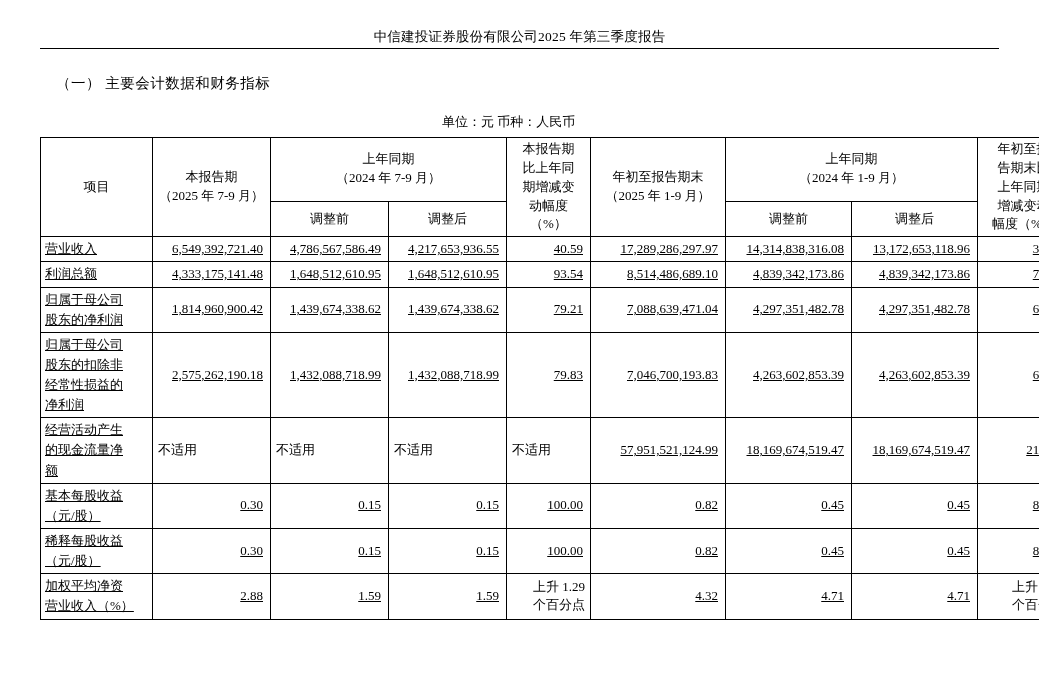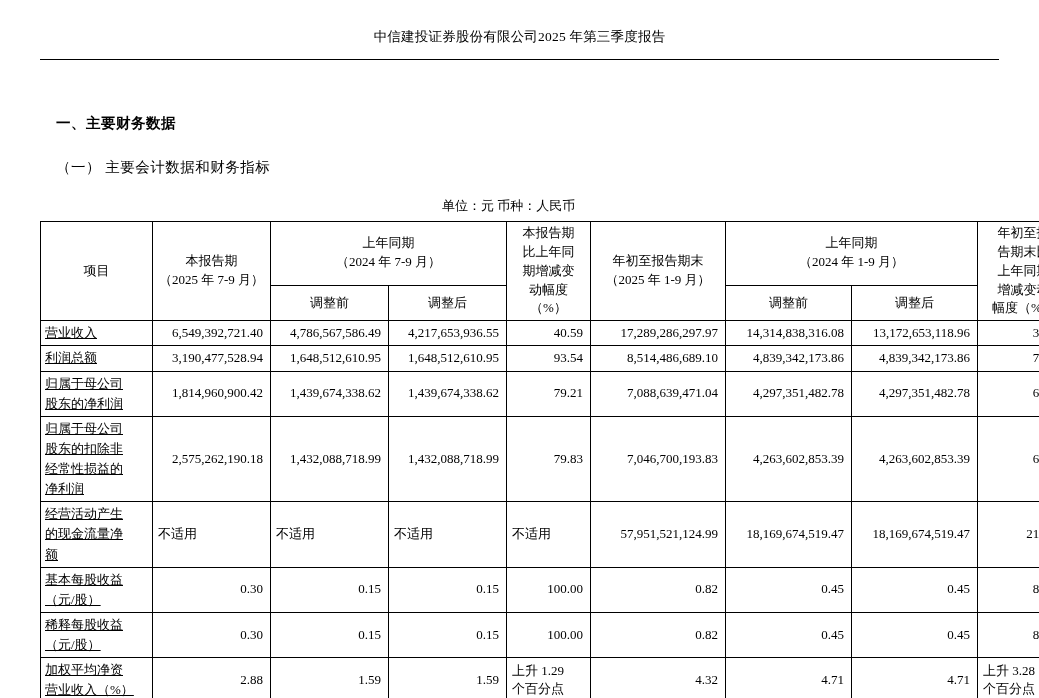--- a/index.html
+++ b/index.html
@@ -20,21 +20,21 @@
     height: 698px;
     box-sizing: border-box;
     padding: 0 40px;
   }
   
   .header {
     margin-top: 28px;
     text-align: center;
     font-size: 13.5px;
     letter-spacing: 0.2px;
-    padding-bottom: 13px;
+    padding-bottom: 2px;
     border-bottom: 1.2px solid #000;
   }
   
   .sec-title {
     margin-top: 54px;
     margin-left: 16px;
     font-size: 14.5px;
     font-weight: bold;
     letter-spacing: 0.5px;
   }
@@ -71,55 +71,55 @@
     font-weight: normal;
   }
   .hcell {
     font-size: 13px;
     line-height: 1.5;
   }
   .num {
     text-align: right;
     padding-right: 7px !important;
     white-space: nowrap;
+    text-decoration: underline;
   }
   .ctr {
     text-align: left;
   }
   .rowlabel {
     text-align: left;
     padding-left: 4px !important;
   }
   .rowlabel.tight {
     line-height: 1.55;
     text-decoration: underline;
   }
   .wrapcell {
-    text-align: left;
+    text-align: right;
     line-height: 1.5;
   }
   
   col.c0 { width: 112px; }
   col.c1 { width: 118px; }
   col.c2 { width: 118px; }
   col.c3 { width: 118px; }
   col.c4 { width: 84px; }
   col.c5 { width: 135px; }
   col.c6 { width: 126px; }
   col.c7 { width: 126px; }
   col.c8 { width: 92px; }
 </style>
 </head>
 <body>
 
 <div class="page">
 
   <div class="header">中信建投证券股份有限公司2025 年第三季度报告</div>
 
-  <div class="sec-title">一、主要财务数据</div>
 
   <div class="sub-title">（一）  主要会计数据和财务指标</div>
 
   <div class="unit-line">单位：元  币种：人民币</div>
 
   <table class="fin">
     <colgroup>
       <col class="c0">
         <col class="c1">
         <col class="c2">
@@ -186,21 +186,21 @@
           <td class="num">40.59</td>
           <td class="num">17,289,286,297.97</td>
           <td class="num">14,314,838,316.08</td>
           <td class="num">13,172,653,118.96</td>
           <td class="num">31.25</td>
         </tr>
         <tr>
           <td class="rowlabel tight">
             <div>利润总额</div>
           </td>
-          <td class="num">3,190,477,528.94</td>
+          <td class="num">4,333,175,141.48</td>
           <td class="num">1,648,512,610.95</td>
           <td class="num">1,648,512,610.95</td>
           <td class="num">93.54</td>
           <td class="num">8,514,486,689.10</td>
           <td class="num">4,839,342,173.86</td>
           <td class="num">4,839,342,173.86</td>
           <td class="num">75.94</td>
         </tr>
         <tr>
           <td class="rowlabel tight">

